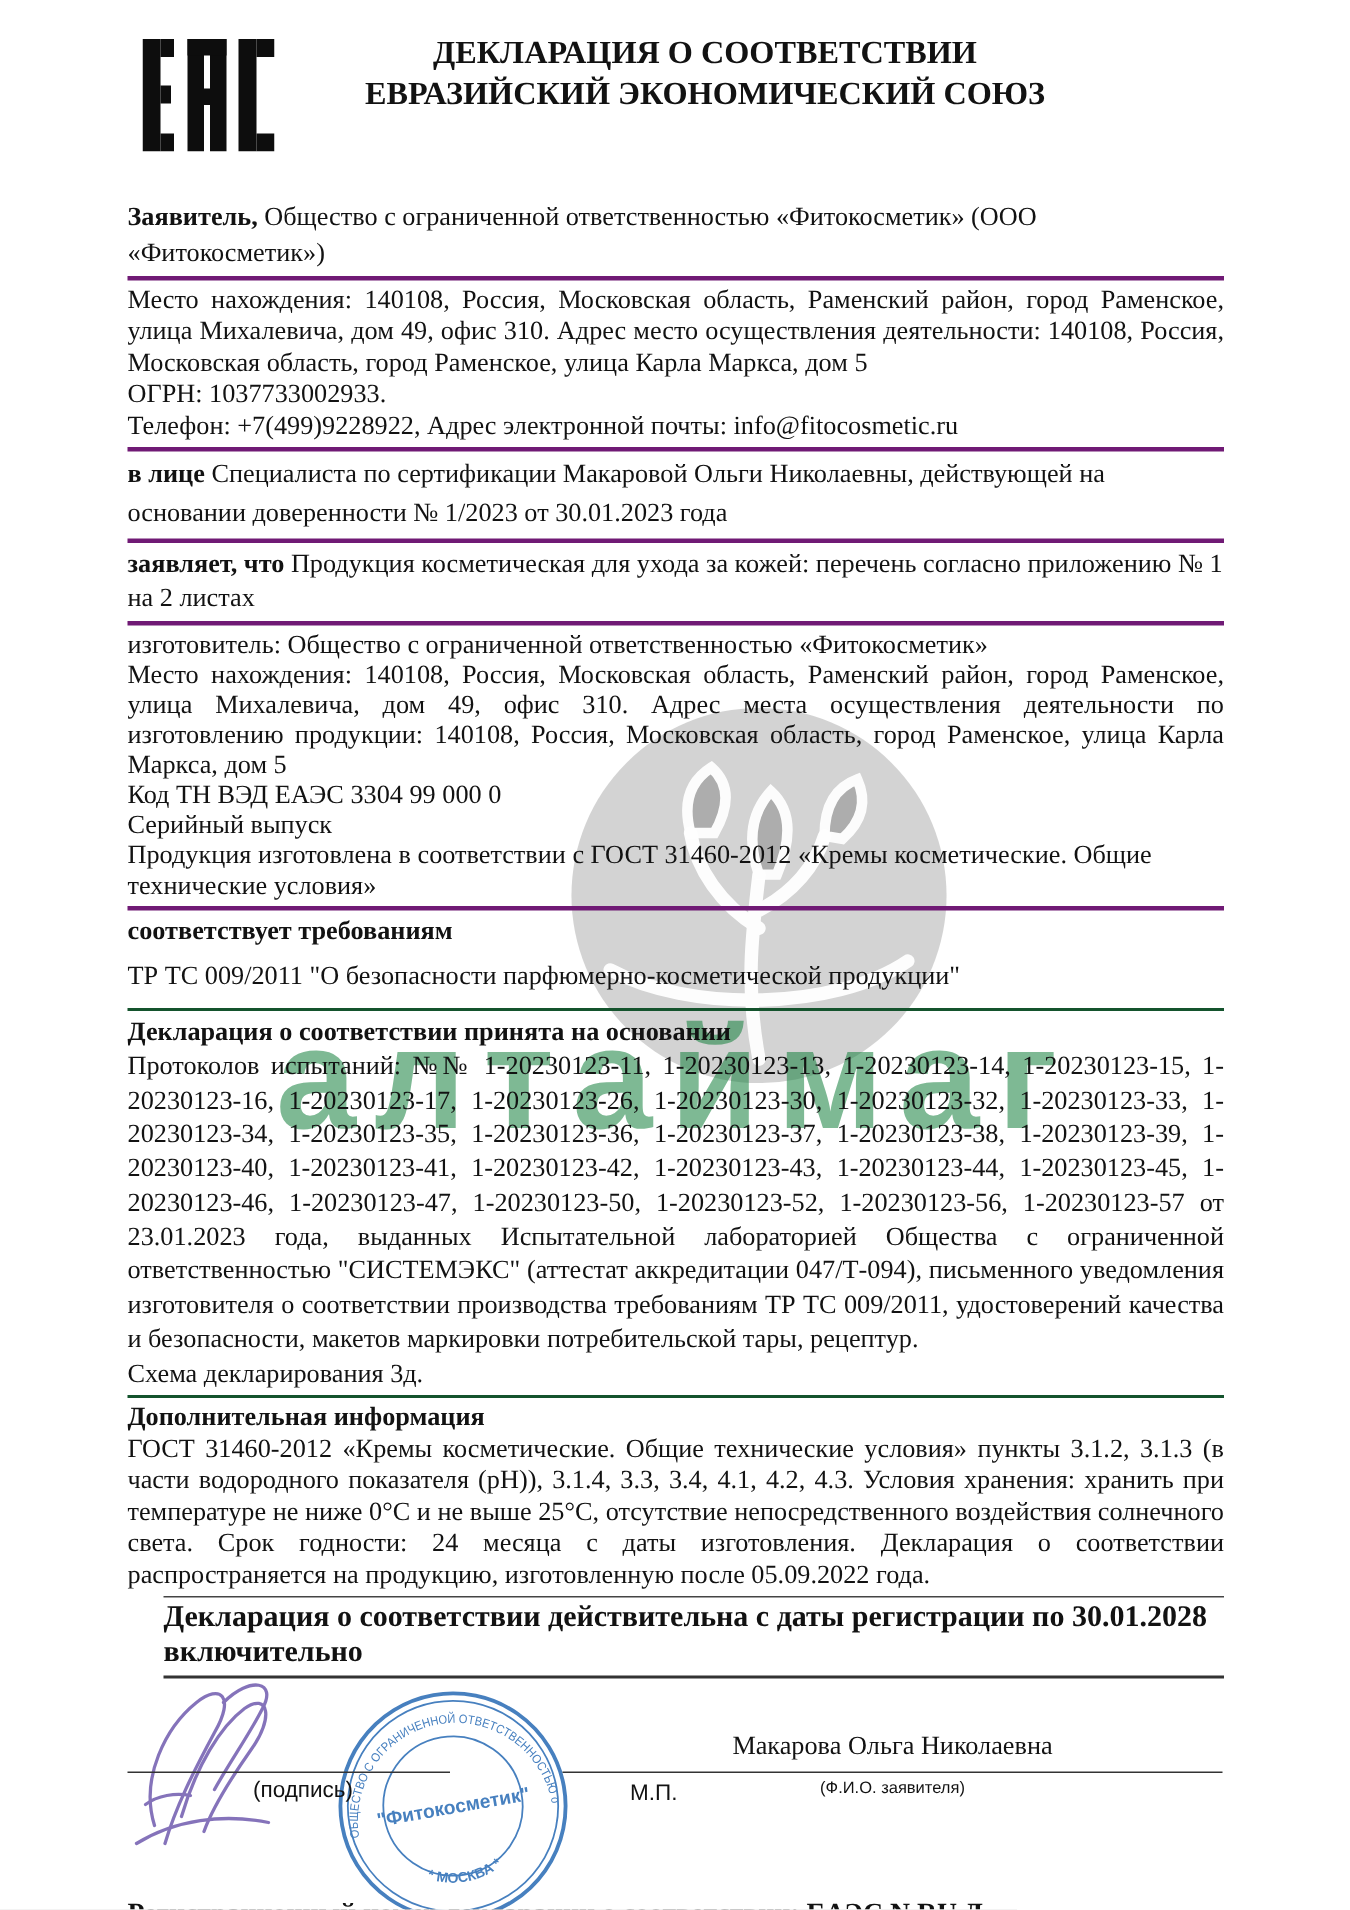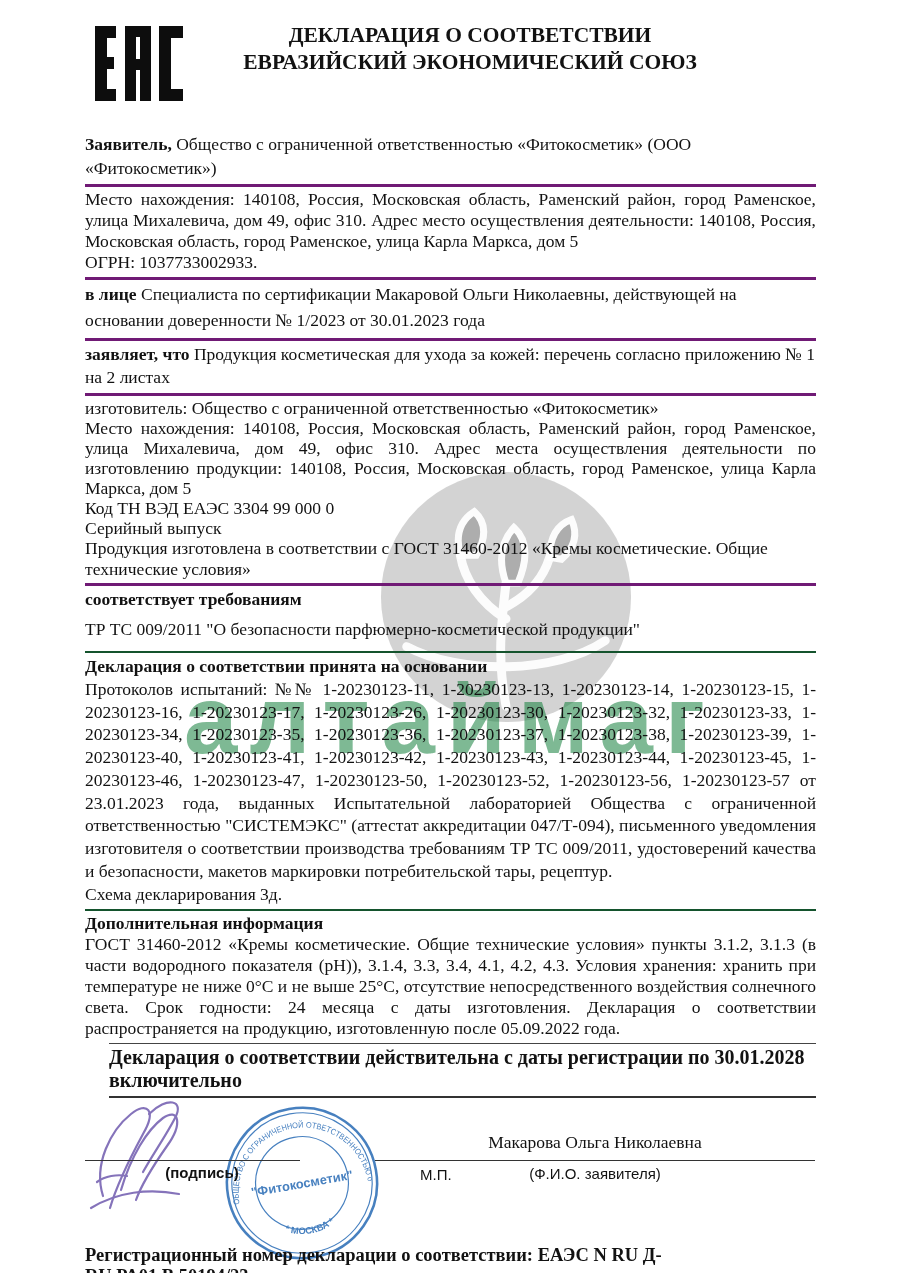--- a/index.html
+++ b/index.html
@@ -30,26 +30,26 @@
   .lh135{line-height:1.35;}
   .lh148{line-height:1.48;}
   .gap8{margin-top:8px;}
   .sec-applicant p{max-width:632px;}
   .validity{border-top:1.5px solid #444;border-bottom:2px solid #333;
             font-weight:bold;font-size:20px;padding:2px 0 4px;margin-left:24px;}
   
   .sigblock{position:relative;height:146px;}
   .sigline-left{position:absolute;left:0;top:62px;width:215px;border-top:1.5px solid #333;}
   .sig-caption{position:absolute;left:52px;top:66px;width:130px;text-align:center;
-               font-family:"Liberation Sans",sans-serif;font-size:15px;font-weight:bold;}
+               font-family:"Liberation Sans",sans-serif;font-size:15px;}
   .mp{position:absolute;left:335px;top:68px;font-family:Liberation Sans, sans-serif;font-size:15px;}
   .sigline-right{position:absolute;left:290px;top:62px;width:440px;border-top:1.5px solid #333;}
   .fio-name{position:absolute;left:290px;top:34px;width:440px;text-align:center;font-size:17.5px;}
   .fio-caption{position:absolute;left:290px;top:67px;width:440px;text-align:center;
-               font-family:"Liberation Sans",sans-serif;font-size:15px;}
+               font-family:"Liberation Sans",sans-serif;font-size:11px;}
   .stamp{position:absolute;left:138px;top:6px;opacity:.88;}
   .autograph{position:absolute;left:-2px;top:-6px;}
   
   .regline{position:relative;z-index:2;font-weight:bold;font-size:18.5px;margin-top:1px;}
 </style>
 </head>
 <body>
 
 <div class="page">
 
@@ -92,20 +92,21 @@
 
   <div class="content">
 
     <div class="sec sec-applicant lh135">
       <p><b>Заявитель,</b> <span>Общество с ограниченной ответственностью «Фитокосметик» (ООО «Фитокосметик»)</span></p>
     </div>
 
     <div class="sec rt lh12">
       <p class="just">Место нахождения: 140108, Россия, Московская область, Раменский район, город Раменское, улица Михалевича, дом 49, офис 310. Адрес место осуществления деятельности: 140108, Россия, Московская область, город Раменское, улица Карла Маркса, дом 5</p>
       <p>ОГРН: 1037733002933.</p>
+      <p>Телефон: +7(499)9228922, Адрес электронной почты: info@fitocosmetic.ru</p>
     </div>
 
     <div class="sec rt lh148">
       <p><b>в лице</b> <span>Специалиста по сертификации Макаровой Ольги Николаевны, действующей на основании доверенности № 1/2023 от 30.01.2023 года</span></p>
     </div>
 
     <div class="sec rt lh13">
       <p><b>заявляет, что</b> <span>Продукция косметическая для ухода за кожей: перечень согласно приложению № 1 на 2 листах</span></p>
     </div>
 

